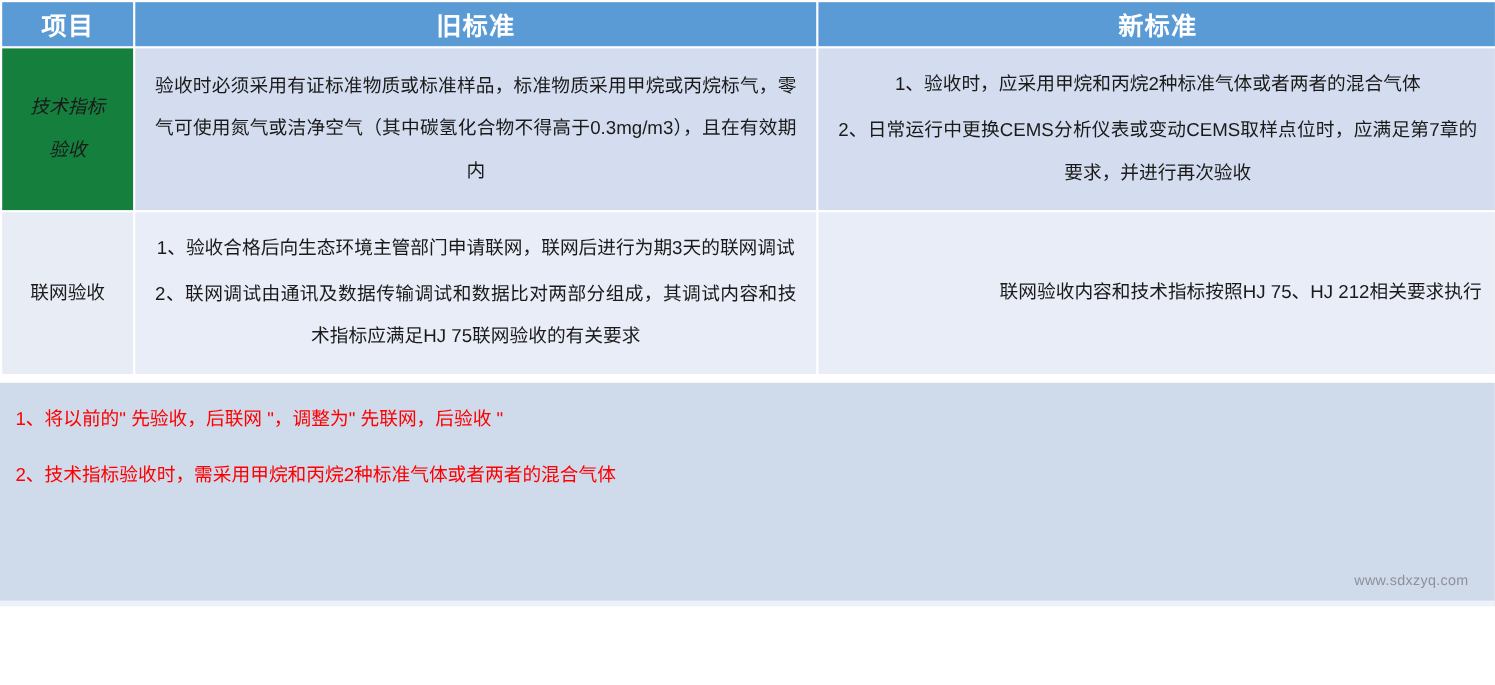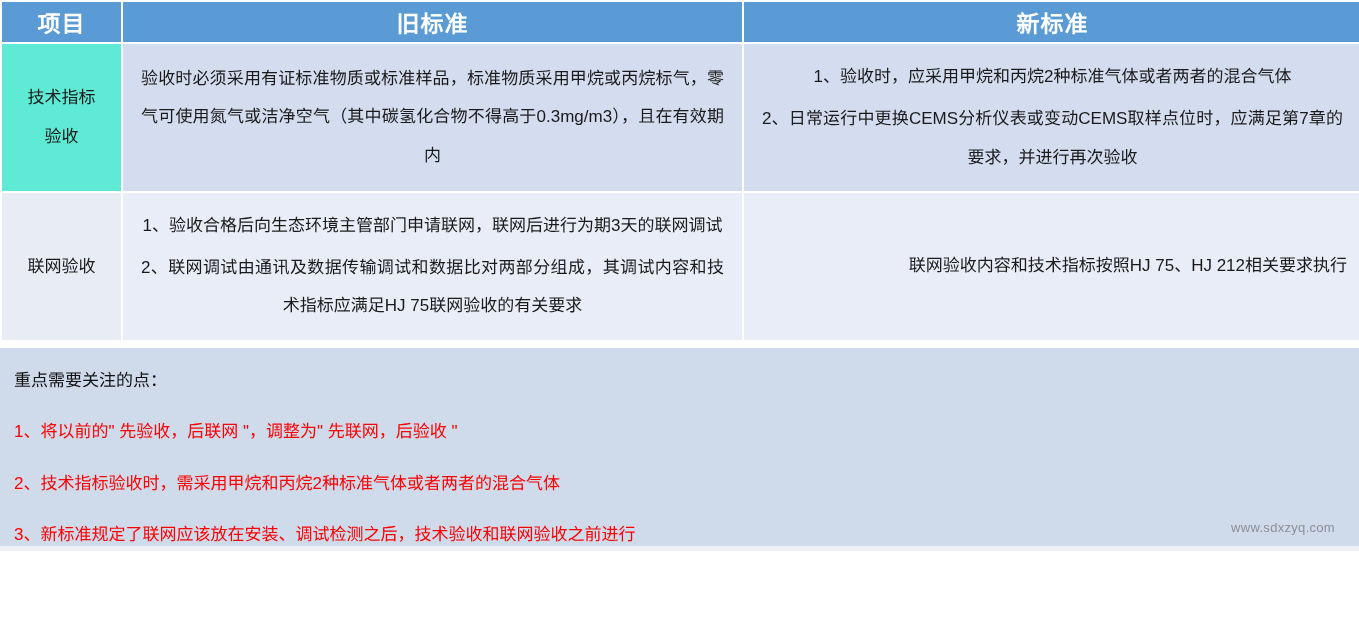--- a/index.html
+++ b/index.html
@@ -51,21 +51,21 @@
     padding: 10px 14px;
     font-size: 17px;
     color: #1a1a1a;
     vertical-align: middle;
     line-height: 2.25;
     text-align: justify;
     text-justify: inter-ideograph;
   }
 
   
-  tr.row-a td.label-cell { background: #5eead4; }
+  tr.row-a td.label-cell { background: #15803d; font-style: italic; }
   tr.row-a td.body-cell  { background: #d4ddef; }
   tr.row-b td.label-cell { background: #e8ecf5; }
   tr.row-b td.body-cell  { background: #e9edf7; }
 
   td.label-cell {
     text-align: center;
     vertical-align: middle;
     font-size: 17px;
     line-height: 2.3;
     padding: 10px 4px;
@@ -173,21 +173,19 @@
         </td>
         <td class="body-cell center-cell">
           <p>联网验收内容和技术指标按照HJ 75、HJ 212相关要求执行</p>
         </td>
       </tr>
 
     </tbody>
   </table>
 
   <div class="notes">
-    <div class="note-line">重点需要关注的点：</div>
     <div class="note-line red">1、将以前的" 先验收，后联网 "，调整为" 先联网，后验收 "</div>
     <div class="note-line red">2、技术指标验收时，需采用甲烷和丙烷2种标准气体或者两者的混合气体</div>
-    <div class="note-line red">3、新标准规定了联网应该放在安装、调试检测之后，技术验收和联网验收之前进行</div>
     <div class="watermark">www.sdxzyq.com</div>
     <div class="bottom-strip"></div>
   </div>
 
 </div>
 
 </body></html>

